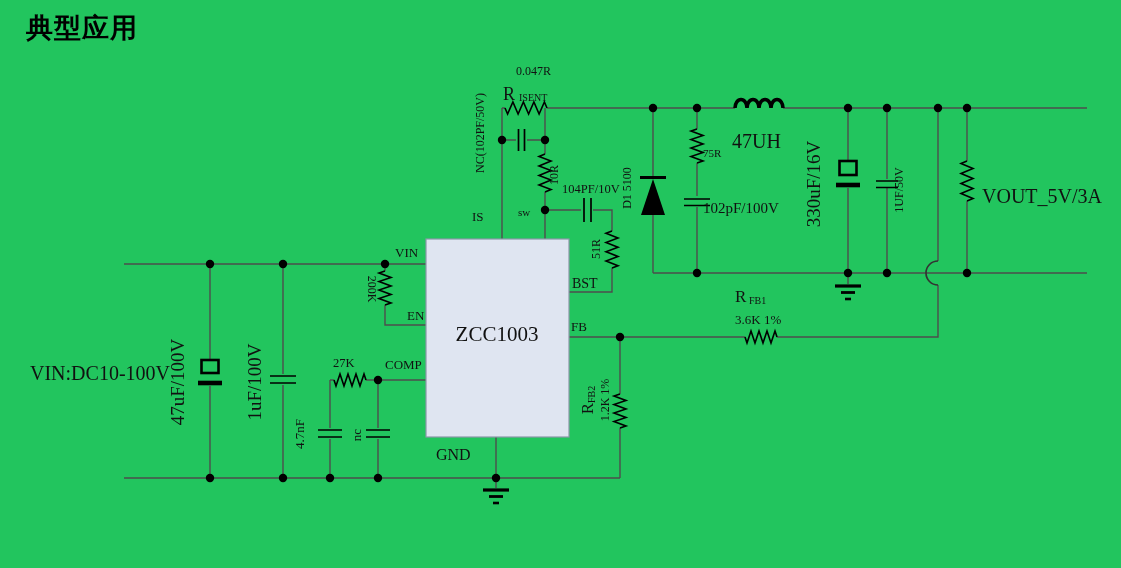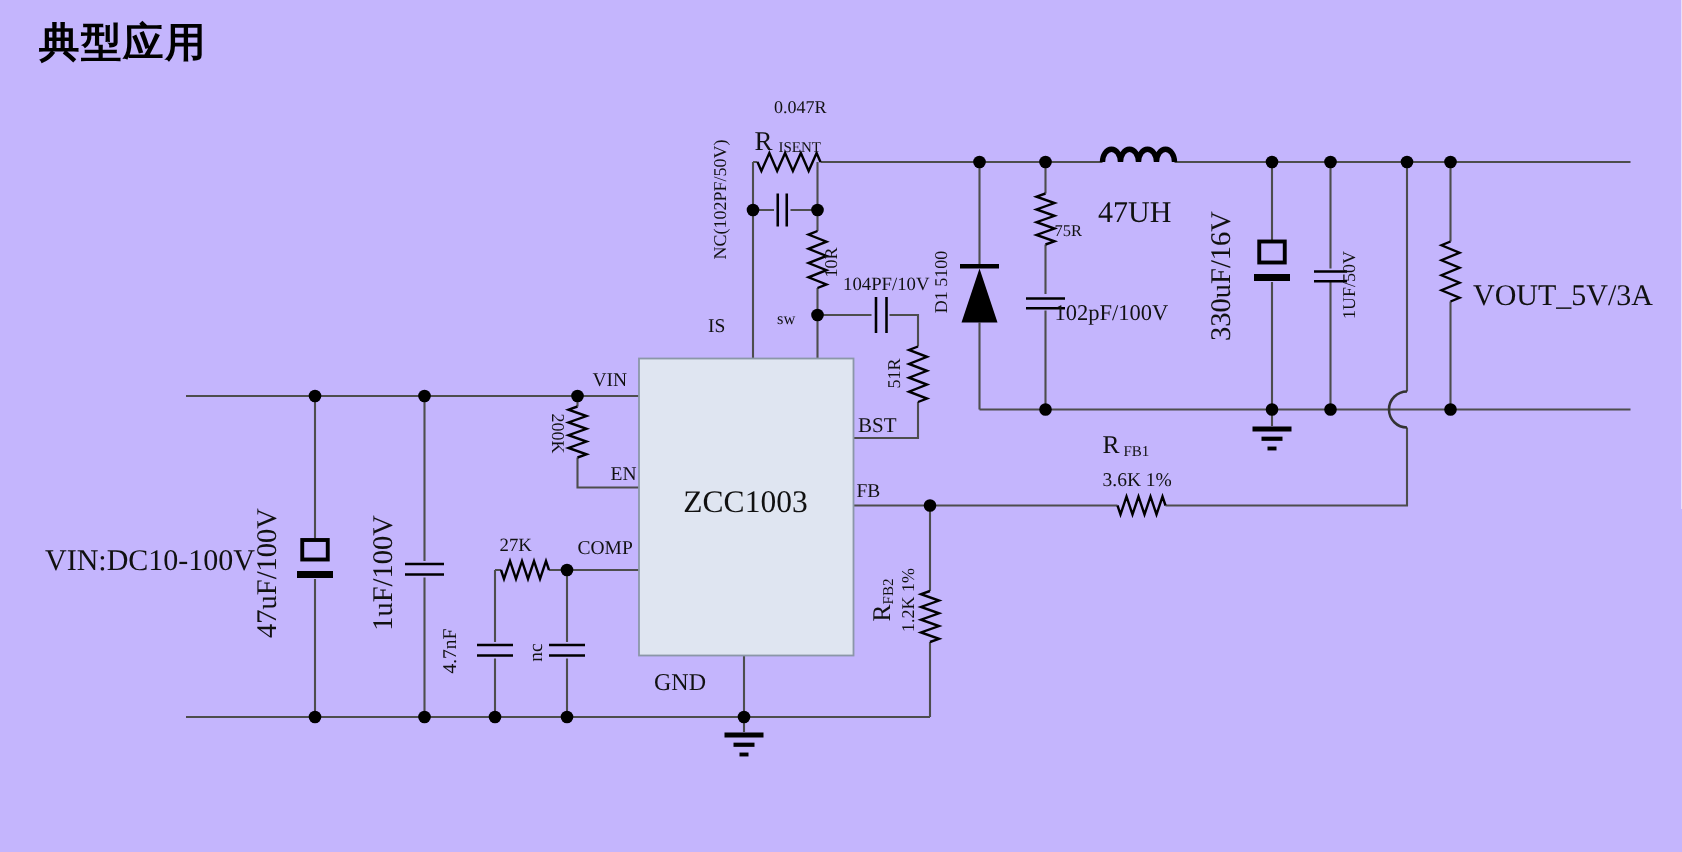--- a/index.html
+++ b/index.html
@@ -1,16 +1,16 @@
 <!DOCTYPE html>
 <html><head>
 <meta charset="utf-8">
 <style>
   html,body{margin:0;padding:0;background:#ffffff;}
-  #page{position:relative;width:1121px;height:568px;background:#c4b5fd;overflow:hidden;
+  #page{position:relative;width:1121px;height:568px;background:#22c55e;overflow:hidden;
         font-family:"Liberation Serif","DejaVu Serif",serif;}
   #title{position:absolute;left:26px;top:10px;font-size:27px;font-weight:bold;color:#000;
          letter-spacing:1px;font-family:"Liberation Serif","DejaVu Serif",serif;}
   svg{position:absolute;left:0;top:0;}
   svg text{fill:#111;font-family:"Liberation Serif","DejaVu Serif",serif;}
   .wire{stroke:#4d4d4d;stroke-width:1.4;fill:none;}
   .comp{stroke:#000;stroke-width:1.7;fill:none;}
   .res{stroke:#000;stroke-width:1.6;fill:none;stroke-linejoin:miter;}
   .dot{fill:#000;stroke:none;}
 </style>

